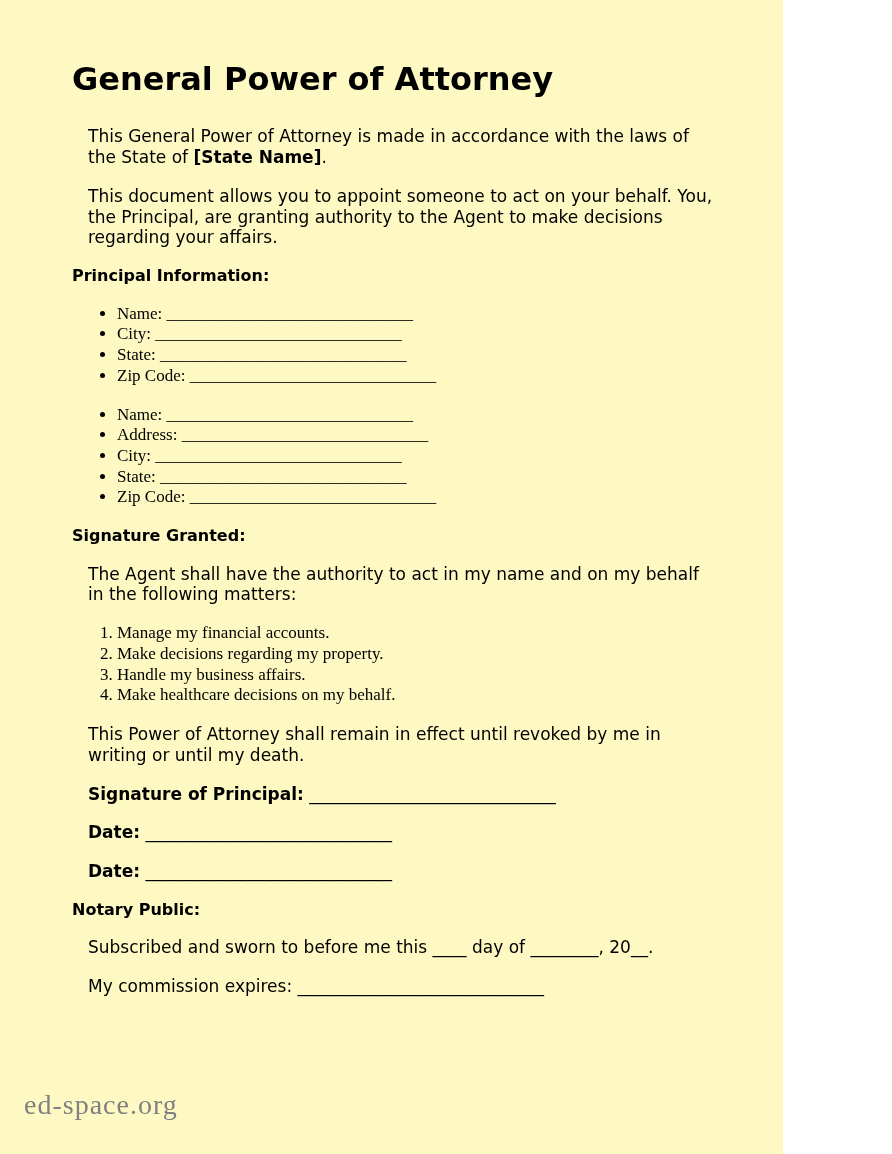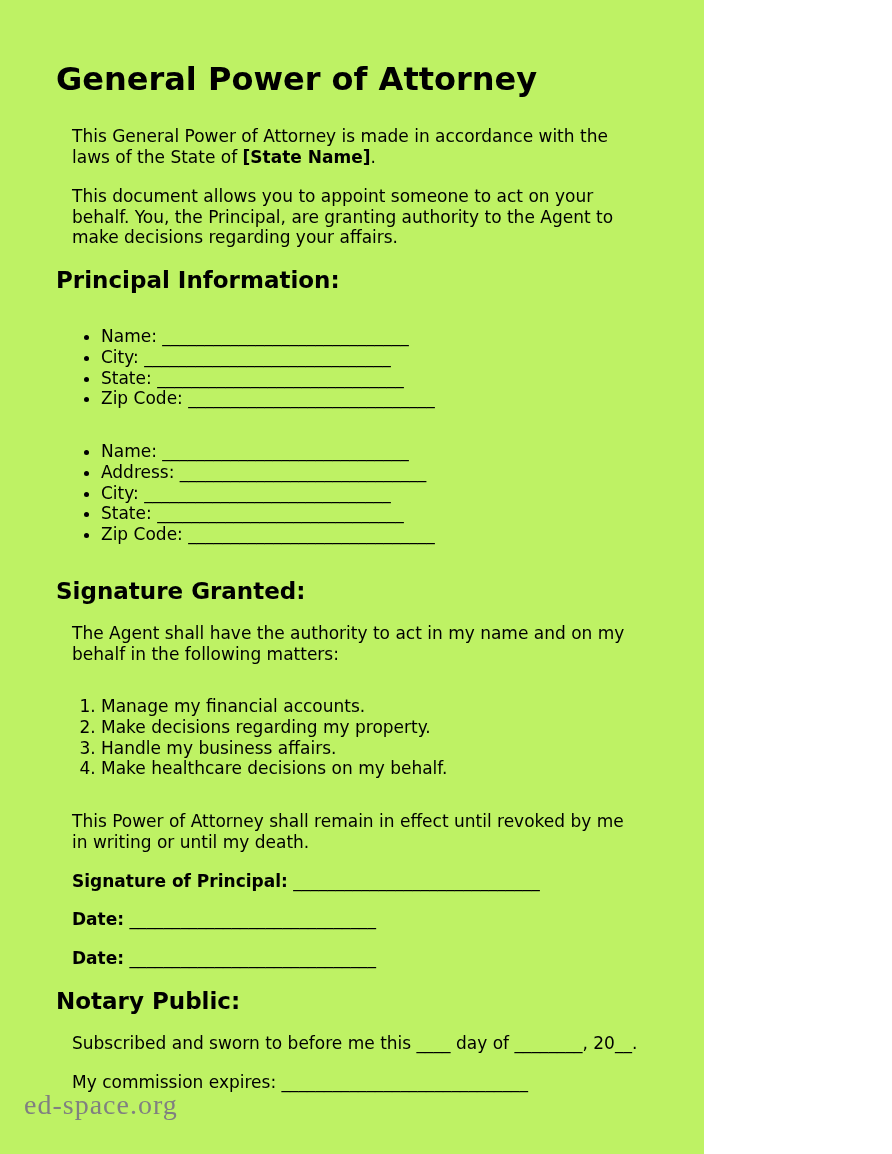--- a/index.html
+++ b/index.html
@@ -2,47 +2,48 @@
 <html><head>
 <meta charset="utf-8">
 <style>
   html, body {
     margin: 0;
     padding: 0;
     background: #ffffff;
   }
   .page {
     position: relative;
-    width: 704px;
+    width: 783px;
     height: 1154px;
     box-sizing: border-box;
-    padding: 60px 48px 0 56px;
-    background: #bef264;
+    padding: 60px 48px 0 72px;
+    background: #fef9c3;
     color: #000000;
     font-family: "DejaVu Sans", "Liberation Sans", sans-serif;
     font-size: 17px;
     line-height: 1.22;
     overflow: hidden;
   }
   h1.doc-title {
     font-size: 32px;
     line-height: 1.2;
     font-weight: bold;
     margin: 0 0 28px 0;
   }
   p  { margin: 18px 16px; }
   h2.subhead {
-    font-size: 23px;
+    font-size: 16px;
     line-height: 1.22;
     font-weight: bold;
     margin: 18px 0;
   }
   ul.fields, ol.authority {
-    margin: 32px 0;
+    margin: 18px 0;
     padding-left: 45px;
+    font-family: Liberation Serif, serif;
   }
   ul.fields li, ol.authority li {
     line-height: 1.22;
   }
   strong { font-weight: bold; }
   .blank { white-space: pre; }
   .watermark {
     position: absolute;
     left: 24px;
     top: 1090px;

